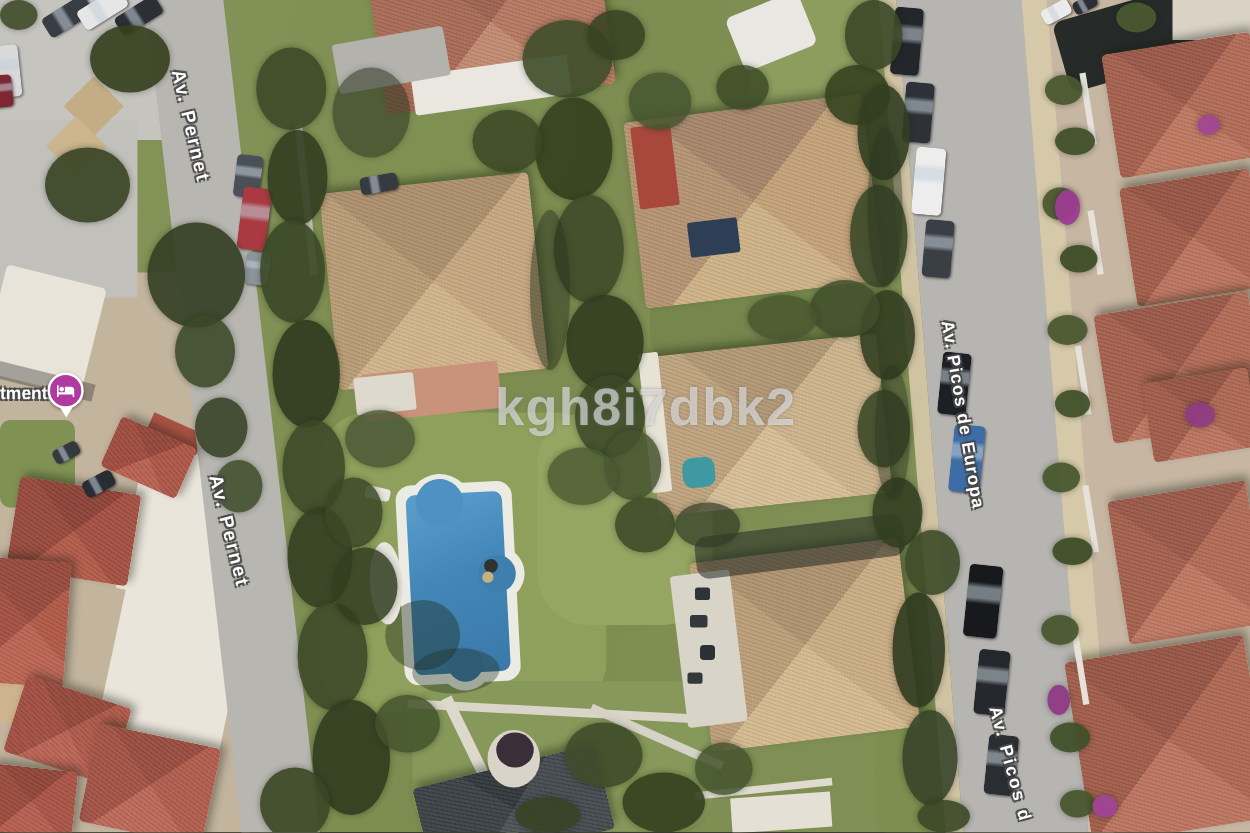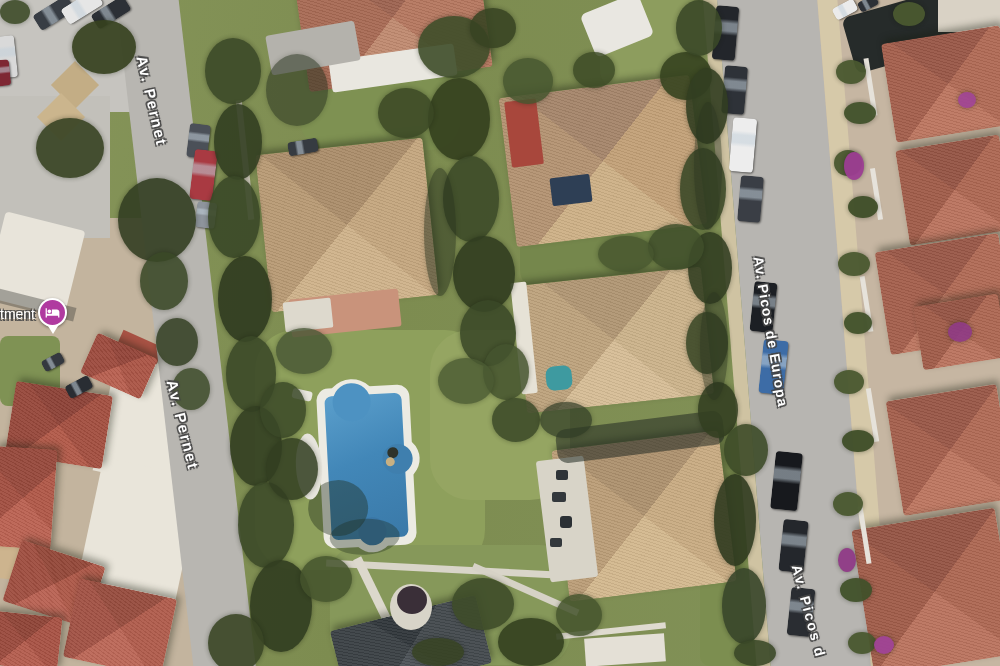--- a/index.html
+++ b/index.html
@@ -36,21 +36,21 @@
     text-shadow:-1.5px -1.5px 0 rgba(68,68,68,.85),1.5px -1.5px 0 rgba(68,68,68,.85),
                 -1.5px 1.5px 0 rgba(68,68,68,.85),1.5px 1.5px 0 rgba(68,68,68,.85),
                 0 0 3px rgba(60,60,60,.6);
   }
   .lbl-pernet-top{left:150px;top:54px;font-size:15px;letter-spacing:2px;transform:rotate(77deg);}
   .lbl-pernet-bottom{left:180px;top:378px;font-size:15px;letter-spacing:2px;transform:rotate(76deg);}
   .lbl-picos-main{left:766px;top:255px;font-size:14px;letter-spacing:1px;transform:rotate(80.5deg);}
   .lbl-picos-bottom{left:804px;top:563px;font-size:14px;letter-spacing:2px;transform:rotate(75deg);}
   .poi{position:absolute;z-index:9;left:0;top:296px;width:200px;height:44px;}
   .poi-label{
-    position:absolute;left:0;top:10px;color:#fff;font-weight:400;font-size:14px;
+    position:absolute;left:0;top:10px;color:#fff;font-weight:700;font-size:14px;
     text-shadow:-1.5px -1.5px 0 rgba(70,70,70,.9),1.5px -1.5px 0 rgba(70,70,70,.9),
                 -1.5px 1.5px 0 rgba(70,70,70,.9),1.5px 1.5px 0 rgba(70,70,70,.9);
   }
   .poi-pin{
     position:absolute;left:38px;top:2px;width:25px;height:25px;border-radius:50%;
     background:#b03aa0;border:2.5px solid #fff;box-shadow:0 1px 3px rgba(0,0,0,.45);
     display:flex;align-items:center;justify-content:center;
   }
   .poi-pin svg{width:15px;height:15px;}
   .poi-tail{
@@ -82,20 +82,21 @@
     <div class="pc" style="left:71px;top:67px;width:30px;height:30px;border-radius:50%;background:#3f7fae;"></div>
     <div class="pc" style="left:43px;top:139px;width:28px;height:28px;border-radius:50%;background:#3a76a6;"></div>
     <div class="pc" style="left:76px;top:70px;width:11px;height:11px;border-radius:50%;background:#2e332b;"></div>
     <div class="pc" style="left:74px;top:80px;width:9px;height:9px;border-radius:50%;background:#c8b082;"></div>
     <div class="pc" style="left:-6px;top:100px;width:60px;height:56px;border-radius:50%;background:rgba(30,42,26,.4);"></div>
     <div class="pc" style="left:14px;top:140px;width:70px;height:36px;border-radius:50%;background:rgba(30,42,26,.35);"></div>
     <div class="pc" style="left:-16px;top:8px;width:20px;height:10px;background:#e8e6de;border-radius:3px;transform:rotate(15deg);"></div>
     <div class="pc" style="left:-16px;top:52px;width:26px;height:66px;background:#e6e4dc;border-radius:50%;"></div>
   </div>
 
+  <div class="watermark">kgh8i7dbk2</div>
 
   <div class="street-label lbl-pernet-top">Av. Pernet</div>
   <div class="street-label lbl-pernet-bottom">Av. Pernet</div>
   <div class="street-label lbl-picos-main">Av. Picos de Europa</div>
   <div class="street-label lbl-picos-bottom">Av. Picos d</div>
 
   <div class="poi">
     <span class="poi-label">tment</span>
     <div class="poi-pin">
       <svg viewBox="0 0 24 24">

